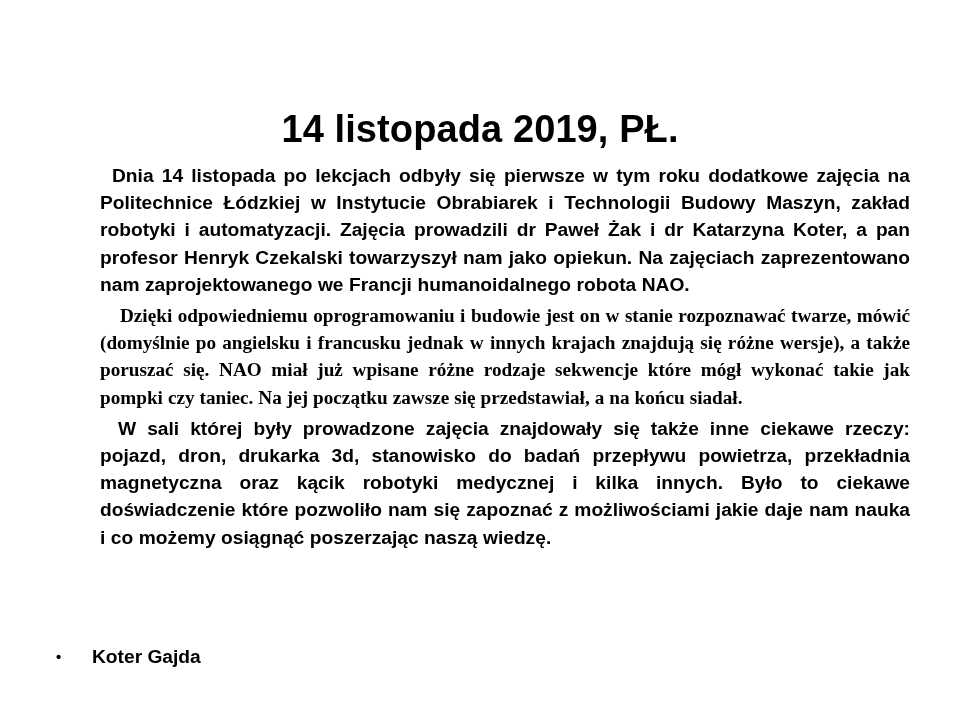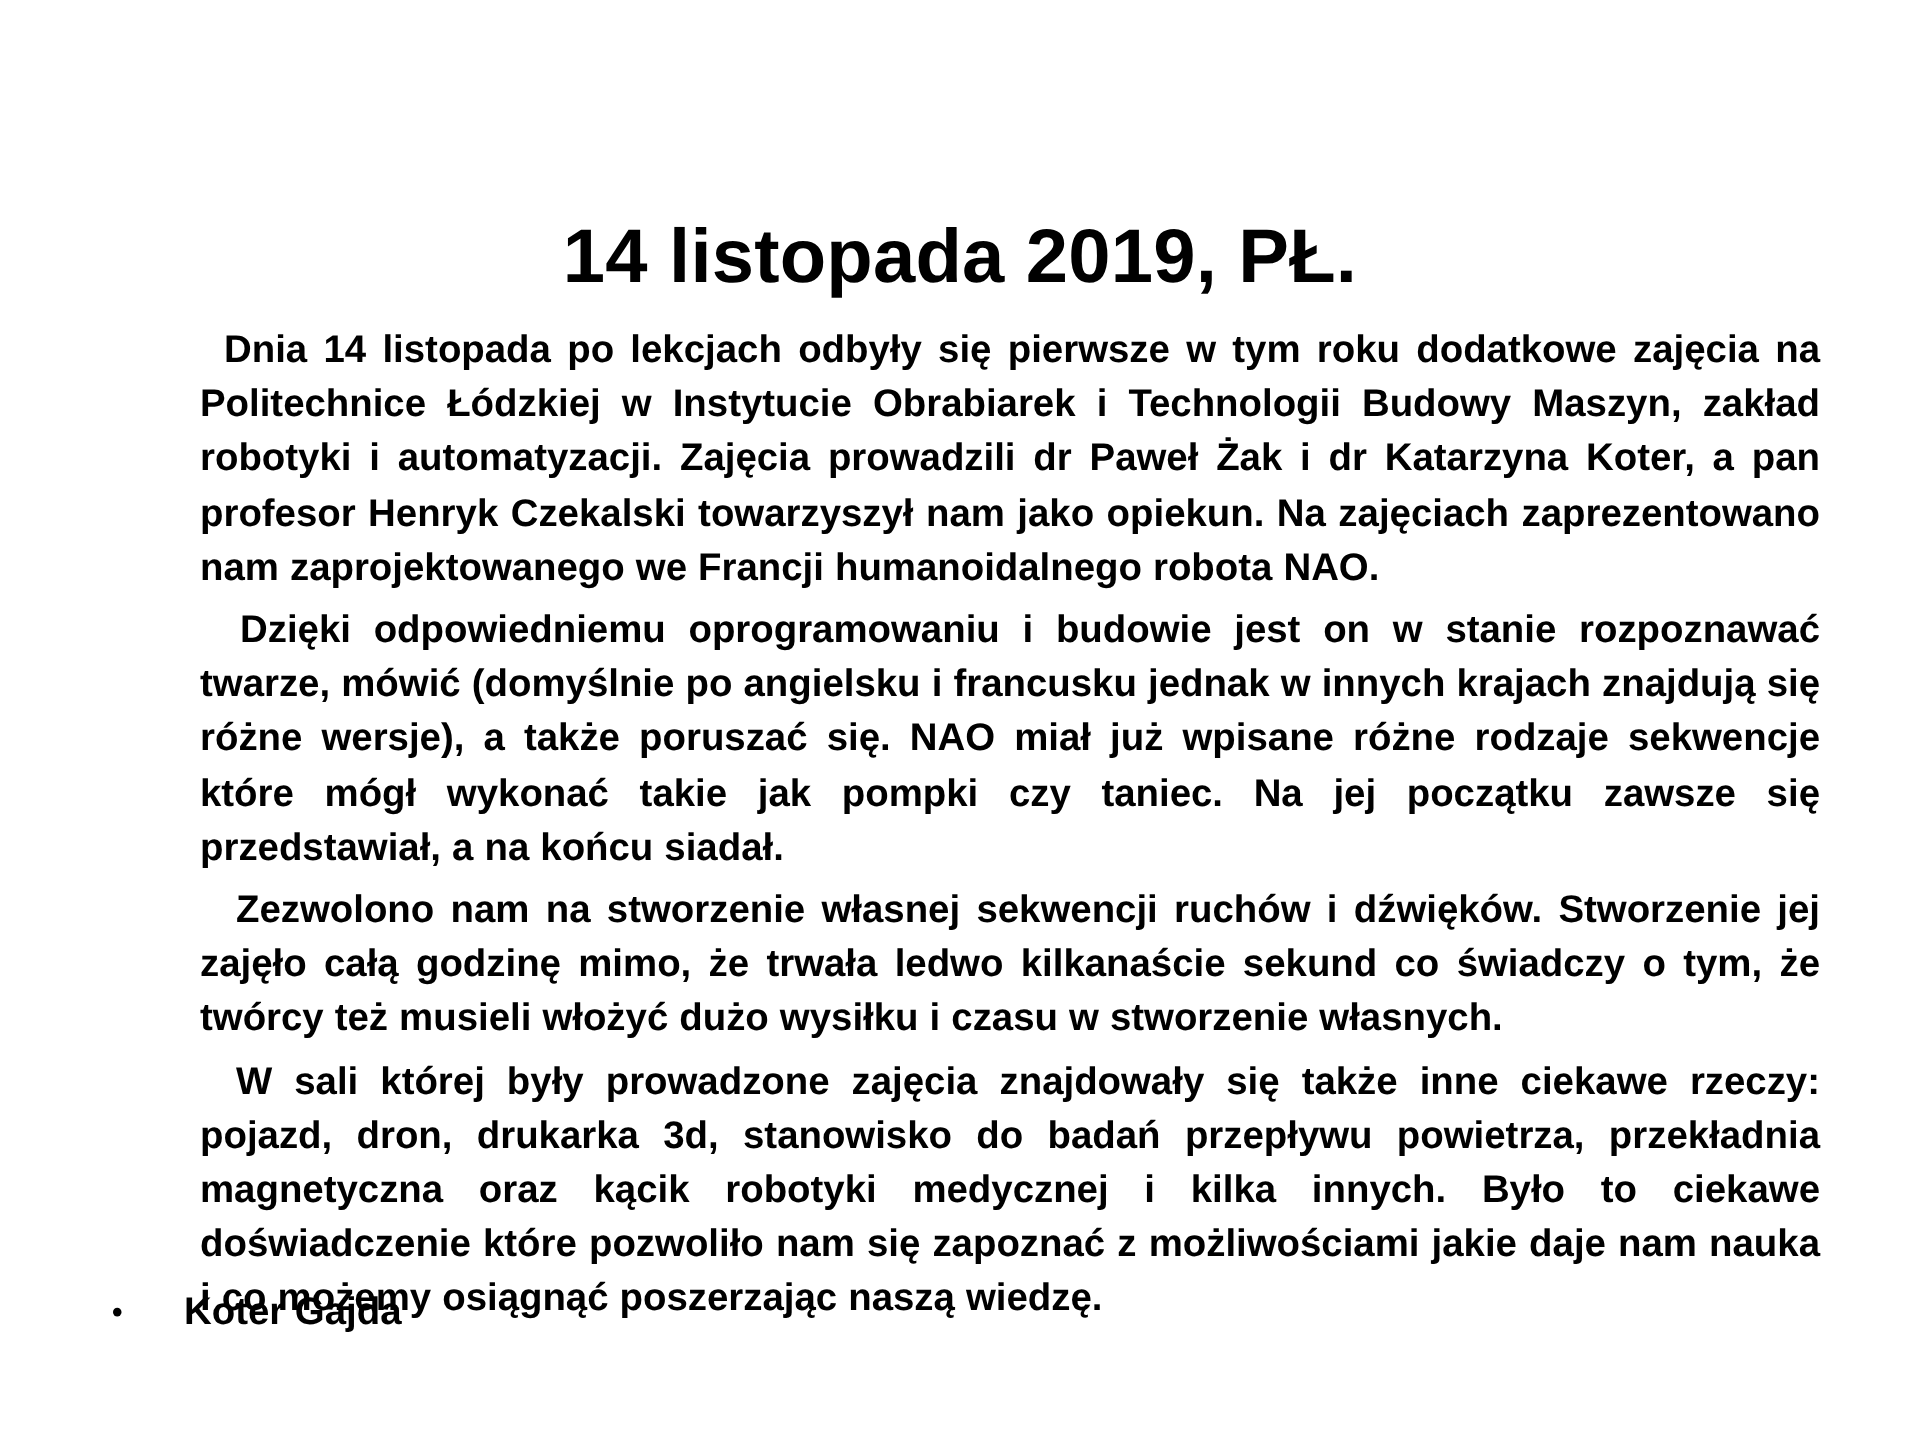--- a/index.html
+++ b/index.html
@@ -47,21 +47,21 @@
     margin: 4px;
     font-size: 19.2px;
     font-weight: bold;
     line-height: 27.2px;
     text-align: justify;
     text-justify: inter-word;
     color: #000000;
     word-spacing: 0.2px;
   }
   .para.p1 { text-indent: 12px; }
-  .para.p2 { text-indent: 20px; }
+  .para.p2 { text-indent: 20px; font-family: Liberation Serif, serif; }
   .para.p3 { text-indent: 18px; }
   .para.p4 { text-indent: 18px; }
 
   .bullet-list {
     position: absolute;
     left: 52px;
     top: 644px;
     width: 860px;
     margin: 0;
     padding: 0;
@@ -86,21 +86,20 @@
 </head>
 <body>
 
 <div class="slide">
 
   <h1 class="slide-title">14 listopada 2019, PŁ.</h1>
 
   <div class="body-block">
     <p class="para p1">Dnia 14 listopada po lekcjach odbyły się pierwsze w tym roku dodatkowe zajęcia na Politechnice Łódzkiej w Instytucie Obrabiarek i Technologii Budowy Maszyn, zakład robotyki i automatyzacji. Zajęcia prowadzili dr Paweł Żak i dr Katarzyna Koter, a pan profesor Henryk Czekalski towarzyszył nam jako opiekun. Na zajęciach zaprezentowano nam zaprojektowanego we Francji humanoidalnego robota NAO.</p>
     <p class="para p2">Dzięki odpowiedniemu oprogramowaniu i budowie jest on w stanie rozpoznawać twarze, mówić (domyślnie po angielsku i francusku jednak w innych krajach znajdują się różne wersje), a także poruszać się. NAO miał już wpisane różne rodzaje sekwencje które mógł wykonać takie jak pompki czy taniec. Na jej początku zawsze się przedstawiał, a na końcu siadał.</p>
-    <p class="para p3">Zezwolono nam na stworzenie własnej sekwencji ruchów i dźwięków. Stworzenie jej zajęło całą godzinę mimo, że trwała ledwo kilkanaście sekund co świadczy o tym, że twórcy też musieli włożyć dużo wysiłku i czasu w stworzenie własnych.</p>
     <p class="para p4">W sali której były prowadzone zajęcia znajdowały się także inne ciekawe rzeczy: pojazd, dron, drukarka 3d, stanowisko do badań przepływu powietrza, przekładnia magnetyczna oraz kącik robotyki medycznej i kilka innych. Było to ciekawe doświadczenie które pozwoliło nam się zapoznać z możliwościami jakie daje nam nauka i co możemy osiągnąć poszerzając naszą wiedzę.</p>
   </div>
 
   <ul class="bullet-list">
     <li class="bullet-item">
       <span class="bullet-marker">•</span>
       <span class="bullet-text">Koter Gajda</span>
     </li>
   </ul>
 

